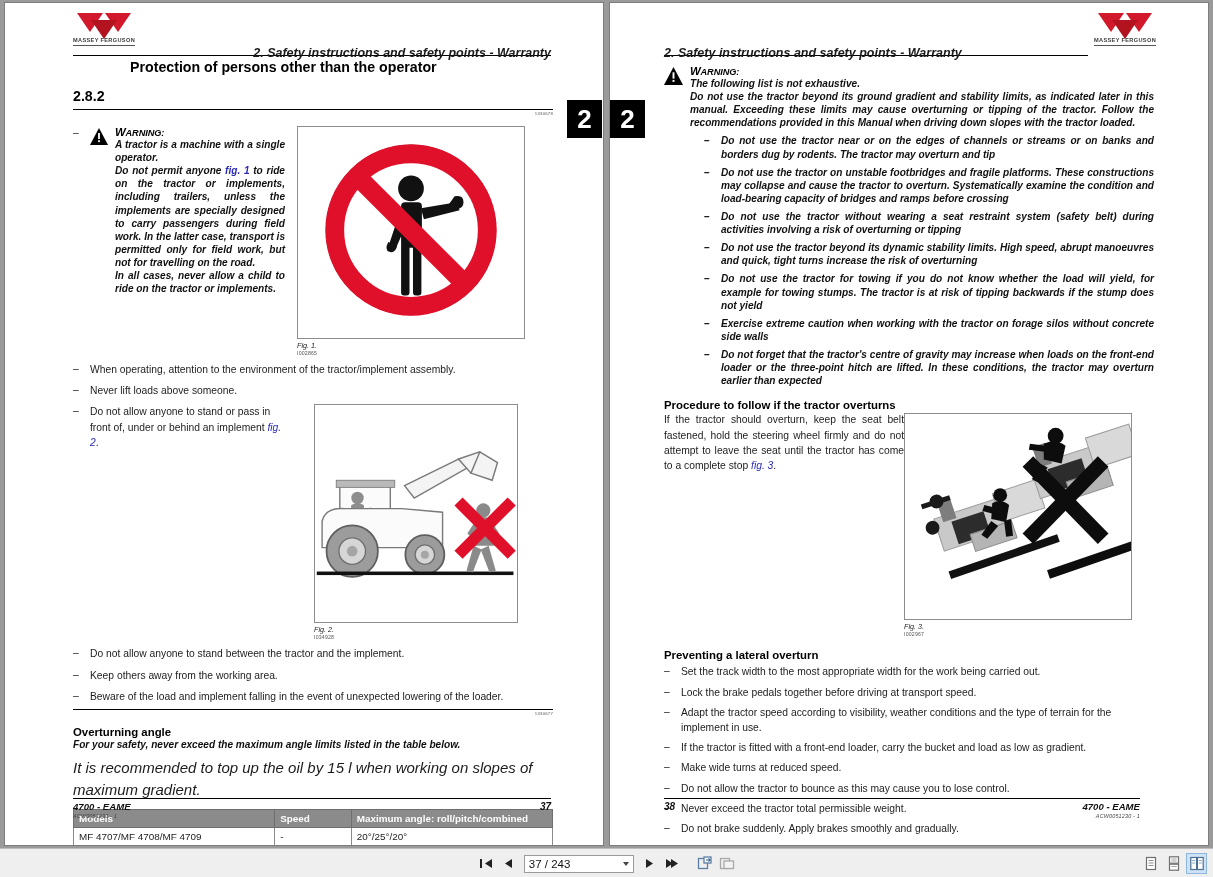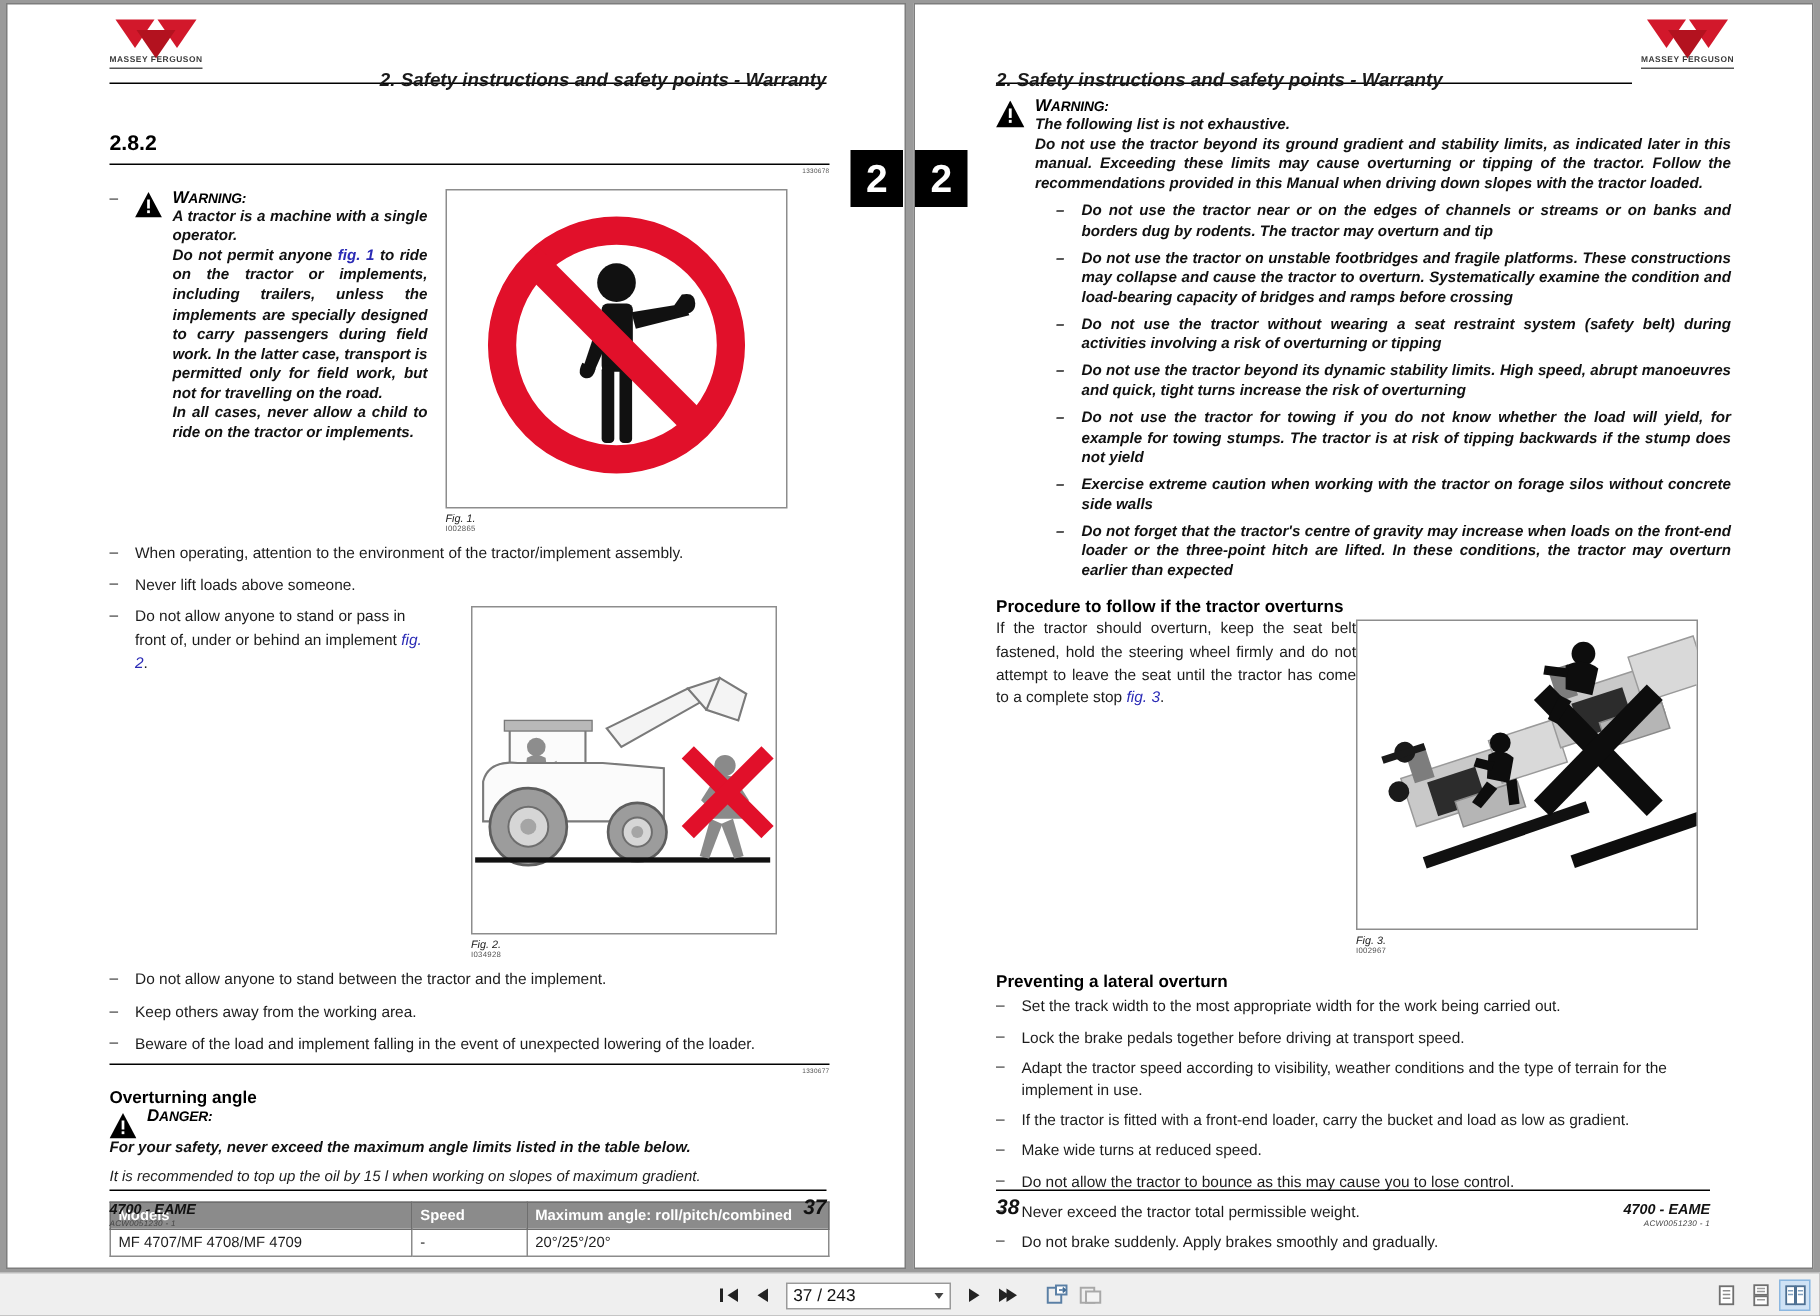--- a/index.html
+++ b/index.html
@@ -144,21 +144,21 @@
   h3.sub { font-size: 11.4px; font-weight: bold; color: #000; }
 
   
   .pg-footer { position: absolute; bottom: 26px; left: 0; right: 0; }
   .ft-rule { height: 1px; background: #000; }
   .ft-row {
     display: flex; justify-content: space-between; align-items: baseline;
     margin-top: 2px;
   }
   .ft-main { font-size: 9.6px; font-style: italic; font-weight: bold; color: #111; }
-  .ft-pg   { font-size: 14px; font-style: italic; font-weight: bold; color: #111; }
+  .ft-pg   { font-size: 10px; font-style: italic; font-weight: bold; color: #111; }
   .ft-code { font-size: 5.4px; font-style: italic; color: #444; margin-top: 1px; letter-spacing:.2px;}
 
   
   #toolbar {
     position: absolute; left: 0; bottom: 0;
     width: 1213px; height: 29px;
     background: #efefef;
     border-top: 1px solid #bdbdbd;
     display: flex; align-items: center;
   }
@@ -213,20 +213,21 @@
           <div class="mf-word">MASSEY FERGUSON</div>
         </div>
         <div class="hdr-rule" style="left:68px; right:52px;"></div>
         <div class="hdr-title" style="right:52px;">2. Safety instructions and safety points - Warranty</div>
       </div>
 
       <div class="content" style="width:480px;">
 
         <h2 class="sec">
           <span class="num">2.8.2</span>
+          <span>Protection of persons other than the operator</span>
         </h2>
         <div class="sec-rule"></div>
         <div class="ref-code">1330678</div>
 
         <div style="display:flex; gap:12px; margin-top:10px;">
           <div style="width:212px;">
             <div class="dash-row">
               <div class="dash">–</div>
               <div class="warnbox">
                 <div class="warn-tri">
@@ -366,38 +367,24 @@
             <div class="dash">–</div>
             <div class="body-txt">Beware of the load and implement falling in the event of unexpected lowering of the loader.</div>
           </div>
         </div>
 
         <div class="sec-rule"></div>
         <div class="ref-code">1330677</div>
 
         <h3 class="sub" style="margin-top:10px;">Overturning angle</h3>
 
-        <div class="warnbox" style="margin-top:2px;">
-          <div class="warn-tri">
-            <svg width="18" height="17" viewBox="0 0 18 17">
-              <polygon points="9,0 18,17 0,17" fill="#000"></polygon>
-              <rect x="8.1" y="5" width="1.8" height="6" fill="#fff"></rect>
-              <rect x="8.1" y="12.2" width="1.8" height="1.9" fill="#fff"></rect>
-            </svg>
-          </div>
-          <div style="flex:1; margin-top:-2px;">
-            <div class="warnhead">
-              <span>D</span><span class="sc">ANGER:</span>
-            </div>
-          </div>
-        </div>
         <div class="warntext" style="margin-top:0px; text-align:left;">For your safety, never exceed the maximum angle limits listed in the table below.</div>
 
         <div style="margin-top:6px;">
-          <div style="font-size:10px; font-style:italic; color:#1c1c1c; line-height:1.45;">It is recommended to top up the oil by 15 l when working on slopes of maximum gradient.</div>
+          <div style="font-size:15px; font-style:italic; color:#1c1c1c; line-height:1.45;">It is recommended to top up the oil by 15 l when working on slopes of maximum gradient.</div>
         </div>
 
         <table class="angles" style="margin-top:8px;">
           <thead>
             <tr>
               <th style="width:42%;">Models</th>
               <th style="width:16%;">Speed</th>
               <th>Maximum angle: roll/pitch/combined</th>
             </tr>
           </thead>

